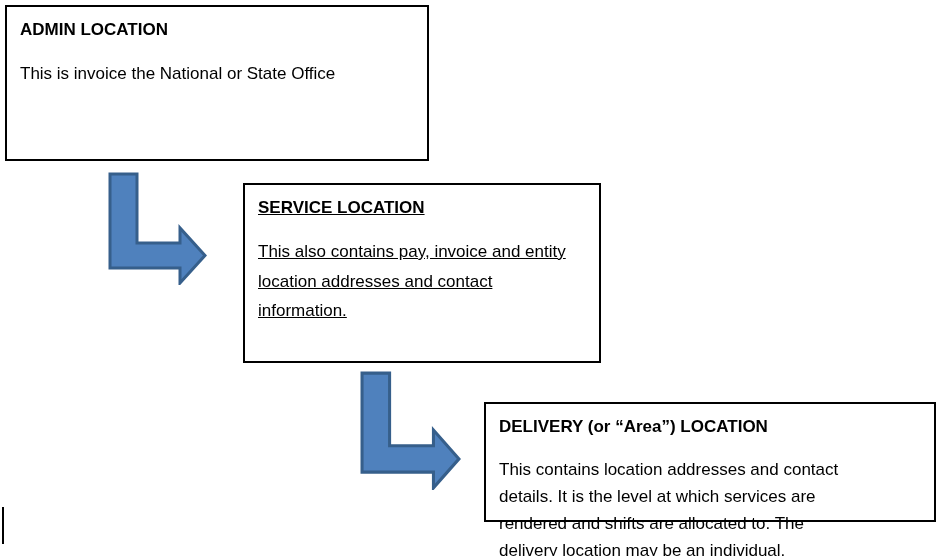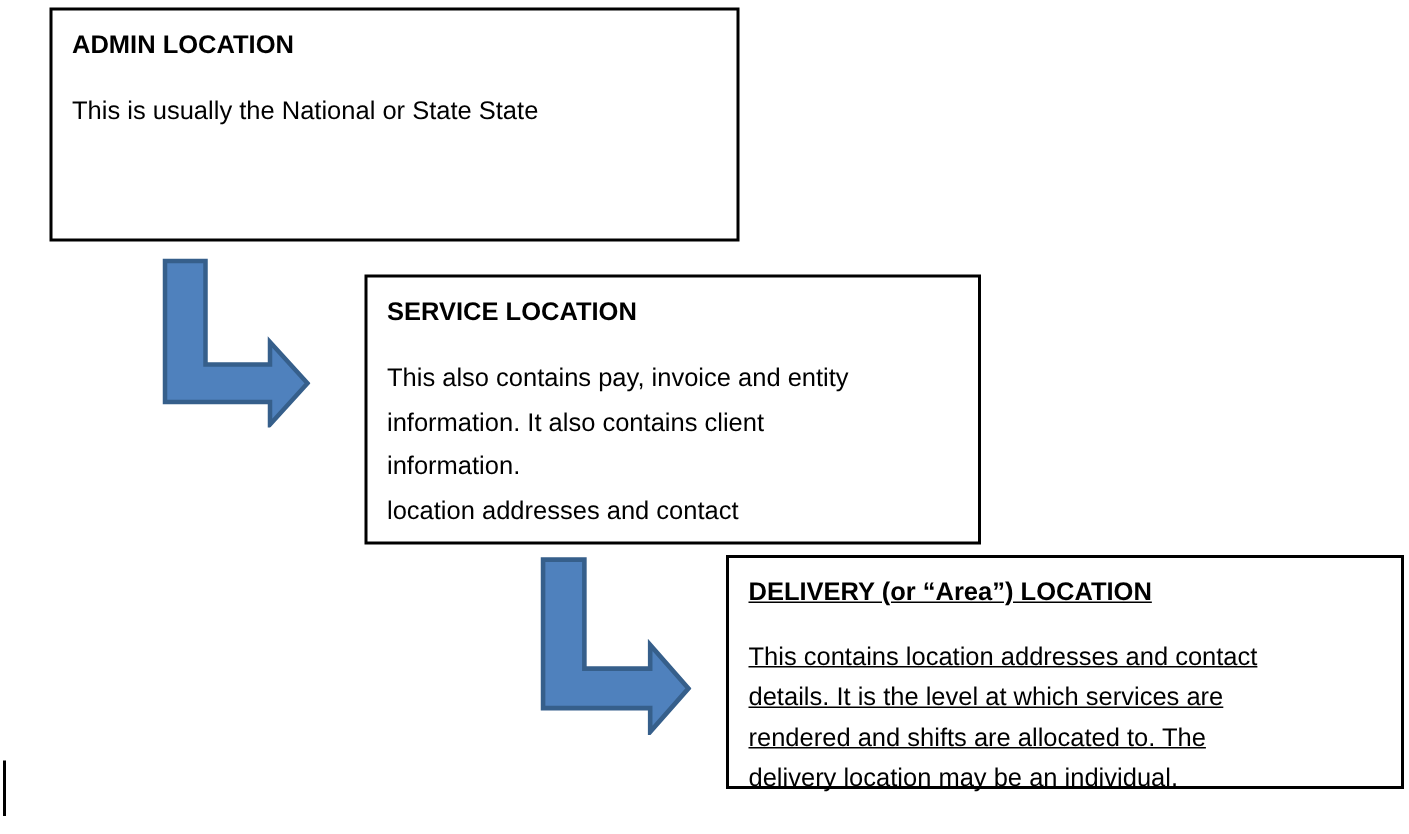--- a/index.html
+++ b/index.html
@@ -11,23 +11,23 @@
     overflow:hidden;
   }
   .box {
     position:absolute;
     box-sizing:border-box;
     border:2px solid #000000;
     background:#ffffff;
     padding:10px 13px;
     color:#000000;
   }
-  .box-admin    { left:5px;   top:5px;   width:460px; height:156px;margin-left:28px; }
-  .box-service  { left:243px; top:183px; width:411px; height:180px; }
-  .box-delivery { left:484px; top:370px; width:452px; height:156px;text-decoration:underline; }
+  .box-admin    { left:5px;   top:5px;   width:424px; height:156px; }
+  .box-service  { left:243px; top:183px; width:358px; height:180px;text-decoration:underline; }
+  .box-delivery { left:484px; top:402px; width:452px; height:120px; }
   .box-title {
     font-weight:bold;
     font-size:17px;
     line-height:26px;
     margin:0 0 16px 0;
     white-space:nowrap;
   }
   .box-line {
     font-size:17px;
     line-height:29.5px;
@@ -45,35 +45,34 @@
   }
 </style>
 </head>
 <body>
 
 <div>
 
   <div class="box box-admin">
     <div class="box-title">ADMIN LOCATION</div>
     <div>
-      <div class="box-line">This is usually the National or State State</div>
+      <div class="box-line">This is invoice the National or State Office</div>
     </div>
   </div>
 
   <svg class="arrow-svg arrow-1" viewBox="-2 -2 99 113" preserveAspectRatio="none" xmlns="http://www.w3.org/2000/svg">
     <path d="M0,0 H27 V69 H70 V54 L95,81.5 L70,109 V94 H0 Z" stroke-width="3" stroke-linejoin="miter" fill="#4F81BD" stroke="#365F8B"></path>
   </svg>
 
   <div class="box box-service">
     <div class="box-title">SERVICE LOCATION</div>
     <div>
       <div class="box-line">This also contains pay, invoice and entity</div>
-      <div class="box-line">information. It also contains client</div>
+      <div class="box-line">location addresses and contact</div>
       <div class="box-line">information.</div>
-      <div class="box-line">location addresses and contact</div>
     </div>
   </div>
 
   <svg class="arrow-svg arrow-2" viewBox="-2 -2 99 113" preserveAspectRatio="none" xmlns="http://www.w3.org/2000/svg">
     <path d="M0,0 H27 V69 H70 V54 L95,81.5 L70,109 V94 H0 Z" stroke-width="3" stroke-linejoin="miter" fill="#4F81BD" stroke="#365F8B"></path>
   </svg>
 
   <div class="box box-delivery">
     <div class="box-title">DELIVERY (or “Area”) LOCATION</div>
     <div>

